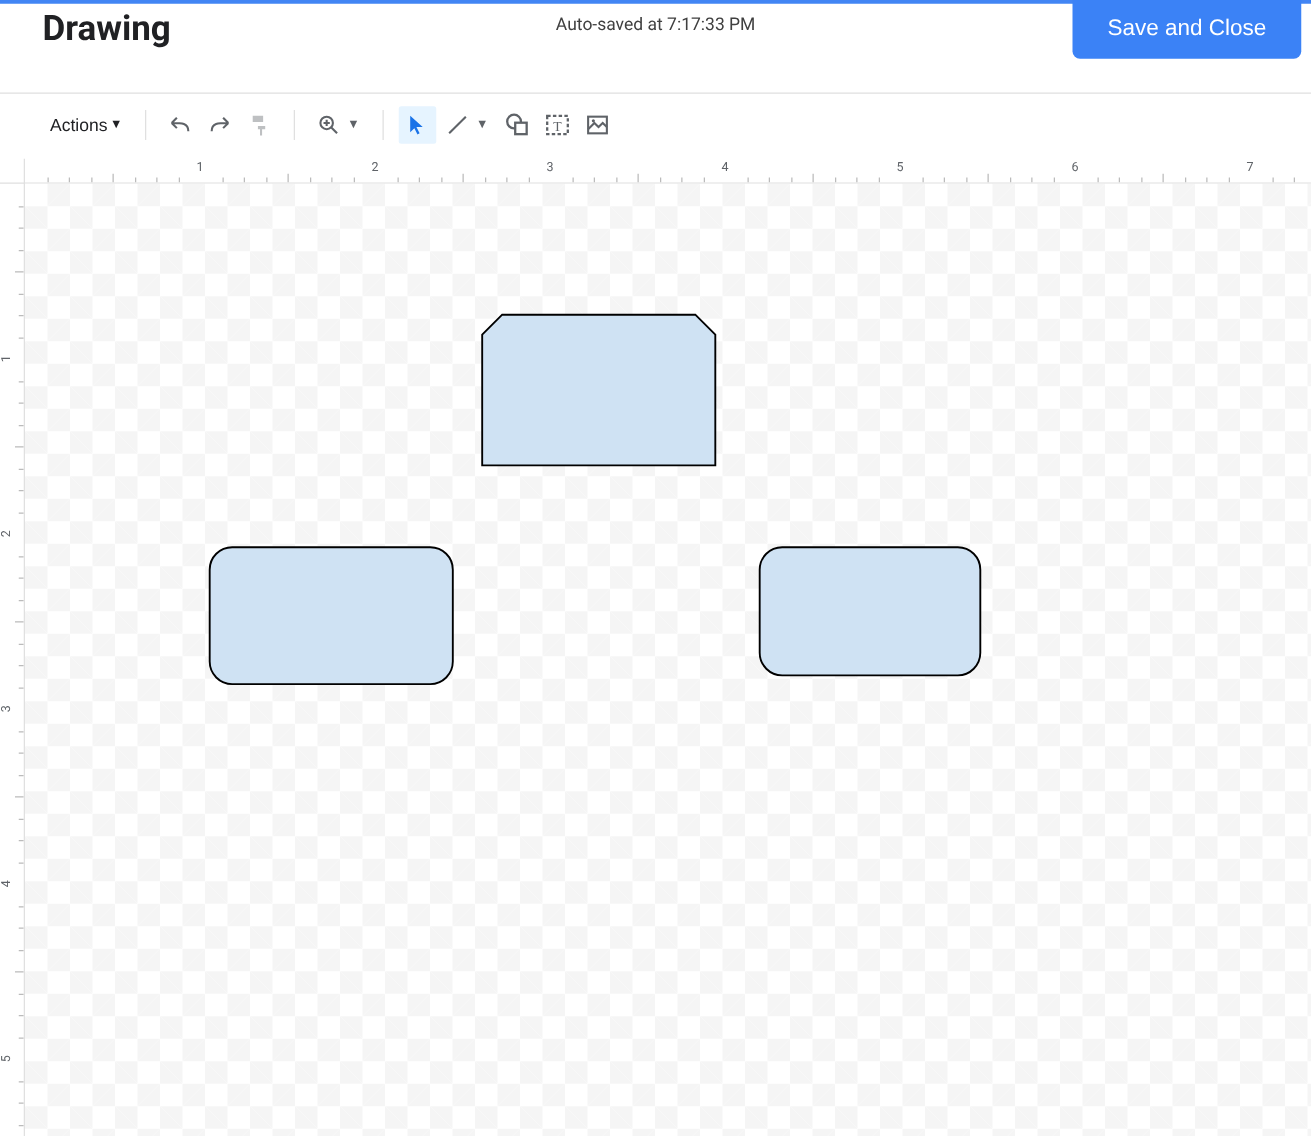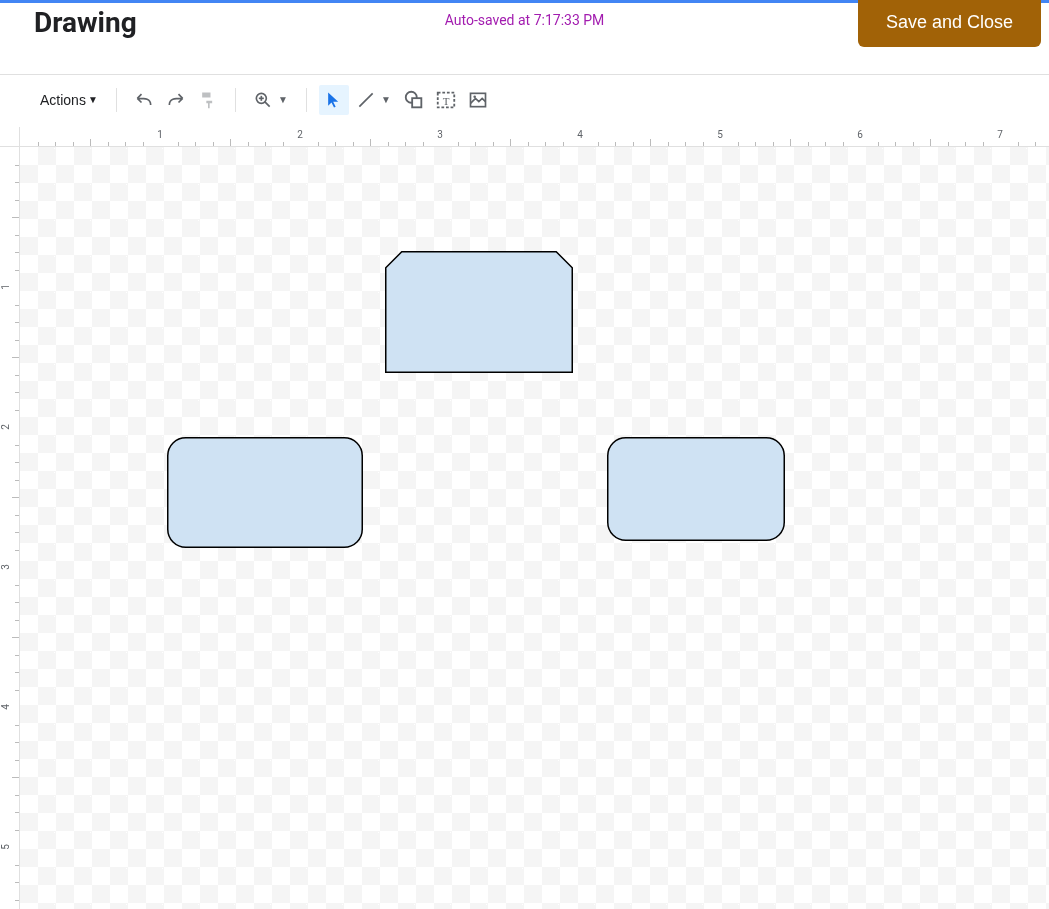--- a/index.html
+++ b/index.html
@@ -36,27 +36,27 @@
       color: #202124;
       padding-left: 34px;
       padding-top: 4px;
     }
     .autosave {
       position: absolute;
       left: 50%;
       transform: translateX(-50%);
       top: 12px;
       font-size: 14px;
-      color: #a21caf;
+      color: #404040;
     }
     .save-btn {
       position: absolute;
       right: 8px;
       top: 0px;
-      background: #a16207;
+      background: #3b82f6;
       color: #fff;
       border: none;
       border-radius: 0 0 6px 6px;
       padding: 12px 28px 14px 28px;
       font-size: 18px;
       font-weight: 500;
       cursor: pointer;
     }
     .toolbar {
       height: 50px;

